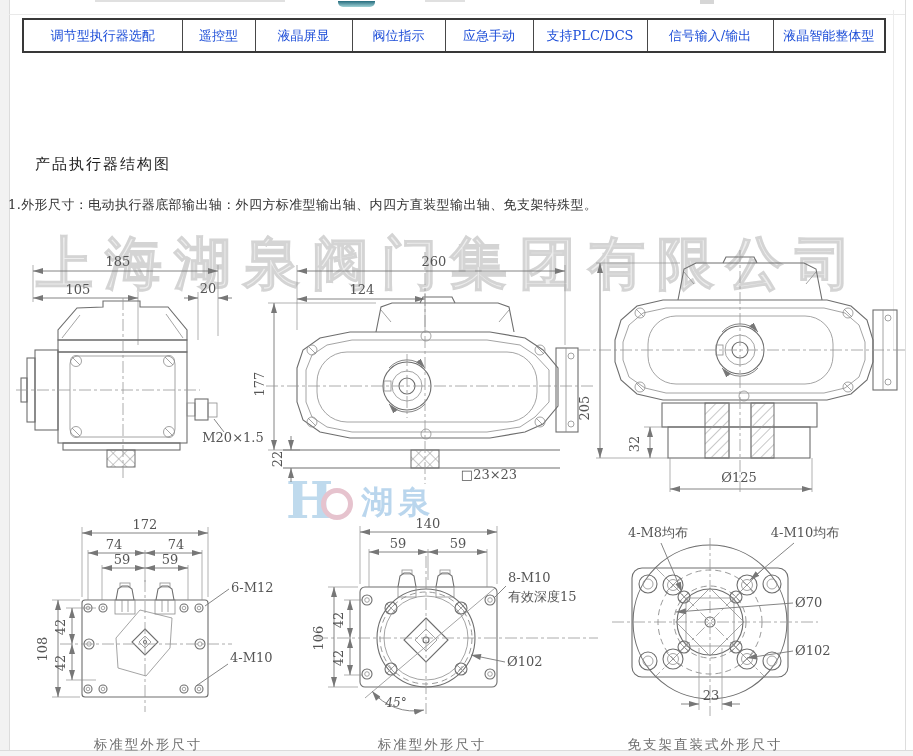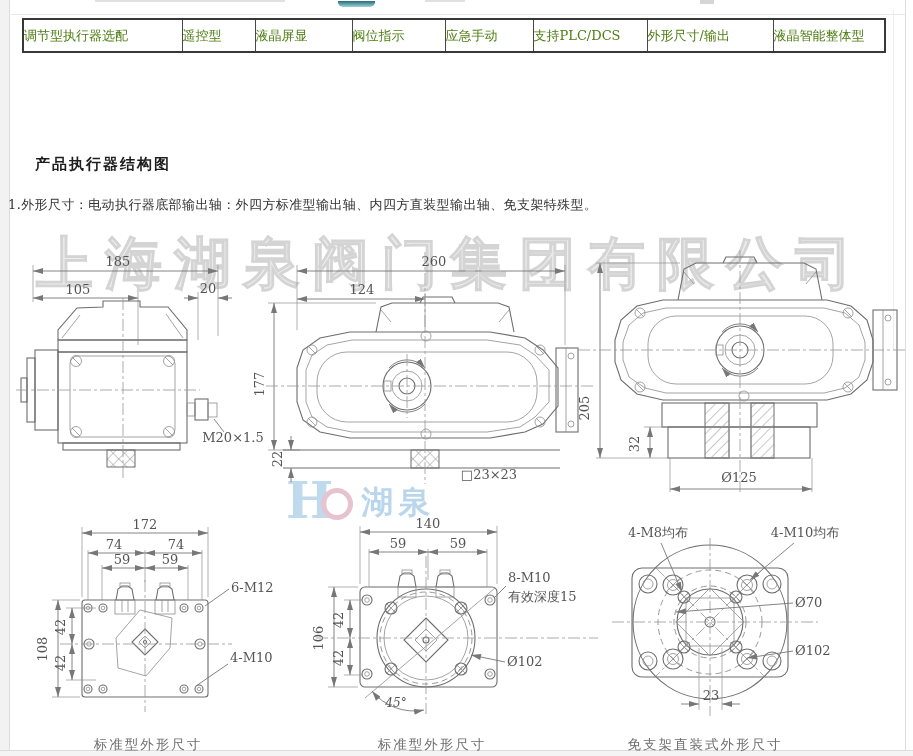--- a/index.html
+++ b/index.html
@@ -13,26 +13,26 @@
   .edge-right-a{position:absolute;left:893px;top:10px;width:1px;height:340px;background:#ececec}
   .edge-right-b{position:absolute;left:905px;top:0;width:1px;height:756px;background:#ddd}
   .edge-bottom{position:absolute;left:0;top:750px;width:913px;height:6px;background:#f4f4f4;border-top:1px solid #dcdcdc}
   .remnant{position:absolute;background:#e0e0e0}
   .artifact-logo{position:absolute;left:338px;top:1px;width:37px;height:6px;
        border-radius:0 0 5px 5px;background:linear-gradient(180deg,#256b7d,#9fd2d6)}
 
   
   .spec-table{position:absolute;left:22px;top:18px;width:862px;border-collapse:collapse;
        table-layout:fixed;border:2px solid #383838;z-index:2}
-  .spec-table th,.spec-table td{border:1px solid #474747;font-size:13px;color:#4d7c0f;
-       text-align:left;vertical-align:middle;font-weight:normal;padding:0;
+  .spec-table th,.spec-table td{border:1px solid #474747;font-size:13px;color:#1d4ed8;
+       text-align:center;vertical-align:middle;font-weight:normal;padding:0;
        font-family:"DejaVu Serif","Liberation Serif",serif}
   .spec-table tr{height:33px}
 
-  .heading{position:absolute;left:35px;top:155px;font-size:15px;font-weight:bold;
+  .heading{position:absolute;left:35px;top:155px;font-size:15px;font-weight:normal;
        color:#1d1d1d;letter-spacing:2px;z-index:2}
   .intro{position:absolute;left:8px;top:196px;font-size:13px;color:#333;letter-spacing:.4px;z-index:2;
        font-family:"DejaVu Serif","Liberation Serif",serif}
 
   
   .wm-company{position:absolute;left:36px;top:226px;font-size:57px;font-weight:bold;
        color:#ededed;-webkit-text-stroke:1px #d4d4d4;letter-spacing:12px;white-space:nowrap;z-index:0;
        font-family:"DejaVu Serif","Liberation Serif",serif}
   .wm-logo{position:absolute;left:286px;top:478px;display:flex;align-items:flex-start;opacity:.9;z-index:0}
   .wm-logo-h{font-size:50px;line-height:46px;font-weight:bold;color:#b9d6ec;font-family:"DejaVu Serif",serif}
@@ -79,21 +79,21 @@
         <col style="width:112px">
     </colgroup>
     <tbody>
         <tr>
       <th>调节型执行器选配</th>
       <th>遥控型</th>
       <th>液晶屏显</th>
       <th>阀位指示</th>
       <th>应急手动</th>
       <th>支持PLC/DCS</th>
-      <th>外形尺寸/输出</th>
+      <th>信号输入/输出</th>
       <th>液晶智能整体型</th>
     </tr>
   </tbody>
     </table>
 
   <div class="heading">产品执行器结构图</div>
   <div class="intro">1.外形尺寸：电动执行器底部输出轴：外四方标准型输出轴、内四方直装型输出轴、免支架特殊型。</div>
 
   <div class="wm-company">上海湖泉阀门集团有限公司</div>
   <div class="wm-logo">

